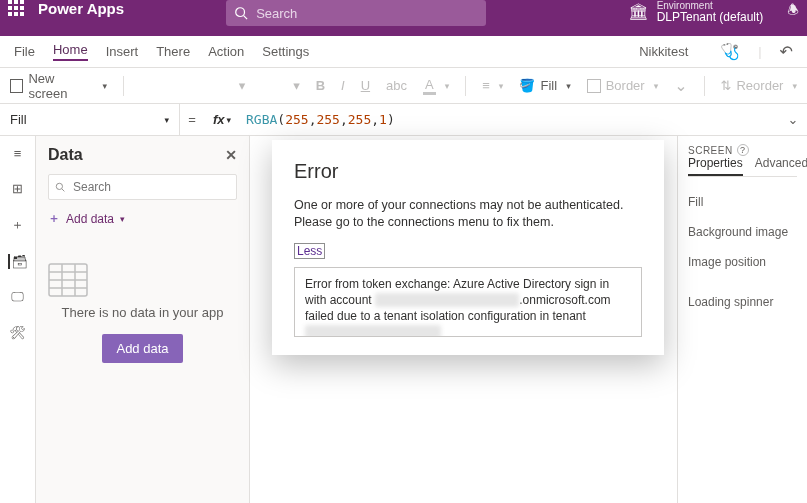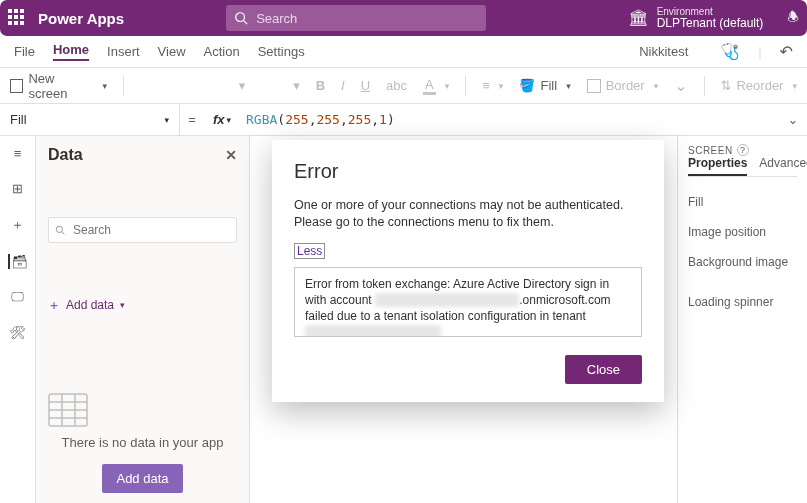--- a/index.html
+++ b/index.html
@@ -26,24 +26,23 @@
     height: 503px;
     overflow: hidden;
     position: relative;
   }
   
   .topbar {
     background: var(--purple);
     color: #fff;
     height: 36px;
     display: flex;
-    align-items: center;
+    align-items: flex-start;
     padding: 0 8px;
     gap: 12px;
-    border-radius: 7px;
   }
   .waffle {
     width: 18px; height: 18px;
     display: grid;
     grid-template-columns: repeat(3, 4px);
     grid-template-rows: repeat(3, 4px);
     gap: 2px;
   }
   .waffle span { background: #fff; }
   .brand { font-size: 15px; font-weight: 600; }
@@ -89,21 +88,21 @@
     border-bottom: 1px solid var(--gray-border);
     gap: 18px;
     color: var(--gray-text);
     font-size: 13px;
   }
   .menubar .mitem { cursor: pointer; }
   .menubar .mitem.active {
     color: #5c2e5c;
     border-bottom: 2px solid var(--purple);
     padding-bottom: 2px;
-    font-weight: 700;
+    font-weight: 400;
   }
   .menubar .spacer { flex: 1; }
   .menubar .user { color: var(--gray-text); text-align: center; }
   .menubar .ico { font-size: 16px; color: var(--gray-text); }
   
   .ribbon {
     height: 36px;
     display: flex;
     align-items: center;
     padding: 0 10px;
@@ -165,22 +164,21 @@
     padding-left: 2px;
     color:#323130;
   }
   
   .datapanel {
     background: #faf9f8;
     border-right: 1px solid var(--gray-border);
     padding: 10px 12px;
     display: flex;
     flex-direction: column;
-    gap: 0;
-    justify-content: space-between;
+    gap: 10px;
   }
   .datapanel .hdr {
     display:flex; justify-content:space-between; align-items:center;
     font-size:16px; font-weight:600; color:#323130;
   }
   .datapanel .hdr .x { font-size:14px; color: var(--gray-text); cursor:pointer;}
   .datapanel .dsearch {
     border: 1px solid var(--gray-border);
     background: #fff;
     height: 26px; display:flex; align-items:center; padding:0 6px; gap:6px;
@@ -218,21 +216,21 @@
     border-left: 1px solid var(--gray-border);
     padding: 8px 10px;
     font-size: 12px;
     color: var(--gray-text);
   }
   .props .lbl { text-transform: uppercase; font-size:10px; letter-spacing:.5px; display:flex; align-items:center; gap:4px;}
   .props .lbl .q { border:1px solid #bbb; border-radius:50%; width:12px;height:12px; font-size:9px; display:inline-flex;align-items:center;justify-content:center;}
   .props .screen { font-size:14px; color:#323130; margin:4px 0 8px;}
   .props .tabs { display:flex; gap:12px; border-bottom:1px solid var(--gray-border); margin-bottom:10px;}
   .props .tabs .t { padding-bottom:4px; cursor:pointer;}
-  .props .tabs .t.active { color:#323130; border-bottom:2px solid #323130; font-weight:700;text-align:right;}
+  .props .tabs .t.active { color:#323130; border-bottom:2px solid #323130; font-weight:400;text-align:right;}
   .props .prow { padding:8px 0; }
   
   .overlay { position:absolute; inset:0; }
   .modal {
     position:absolute;
     left: 272px; top: 140px;
     width: 392px;
     background:#fff;
     box-shadow: 0 10px 30px rgba(0,0,0,.25);
     padding: 20px 22px 18px;
@@ -308,21 +306,21 @@
       <b>DLPTenant (default)</b>
     </span>
   </div>
   <span class="top-right-ico">🕭</span>
 </div>
 
 <div class="menubar">
   <span class="mitem">File</span>
   <span class="mitem active">Home</span>
   <span class="mitem">Insert</span>
-  <span class="mitem">View</span>
+  <span class="mitem">There</span>
   <span class="mitem">Action</span>
   <span class="mitem">Settings</span>
   <span class="spacer"></span>
   <span class="user">Nikkitest</span>
   <span class="ico" style="margin-left:14px">🩺</span>
   <span style="color:var(--gray-border)">|</span>
   <span class="ico">↶</span>
 </div>
 
 <div class="ribbon">
@@ -437,31 +435,28 @@
   <div class="props">
     <div class="lbl">
       <span>SCREEN</span>
       <span class="q">?</span>
     </div>
     <div class="tabs">
       <span class="t active">Properties</span>
       <span class="t">Advanced</span>
     </div>
     <div class="prow">Fill</div>
+    <div class="prow">Background image</div>
     <div class="prow">Image position</div>
-    <div class="prow">Background image</div>
     <div class="prow" style="margin-top:10px">Loading spinner</div>
   </div>
 </div>
 
 <div class="overlay">
   <div class="modal">
     <h1>Error</h1>
     <p>One or more of your connections may not be authenticated. Please go to the connections menu to fix them.</p>
     <span class="less">Less</span>
     <div class="errbox">
       <span>Error from token exchange: Azure Active Directory sign in with account </span><span class="blur">xxxxxxxxxxxxx@xxxxxxxxx</span><span>.onmicrosoft.com failed due to a tenant isolation configuration in tenant </span><span class="blur">xxxxxxxx-xxxx-xxxx-xxxx-</span><br>
     </div>
-    <div class="btnrow">
-      <button class="closebtn">Close</button>
-    </div>
   </div>
 </div>
 
 </body></html>

